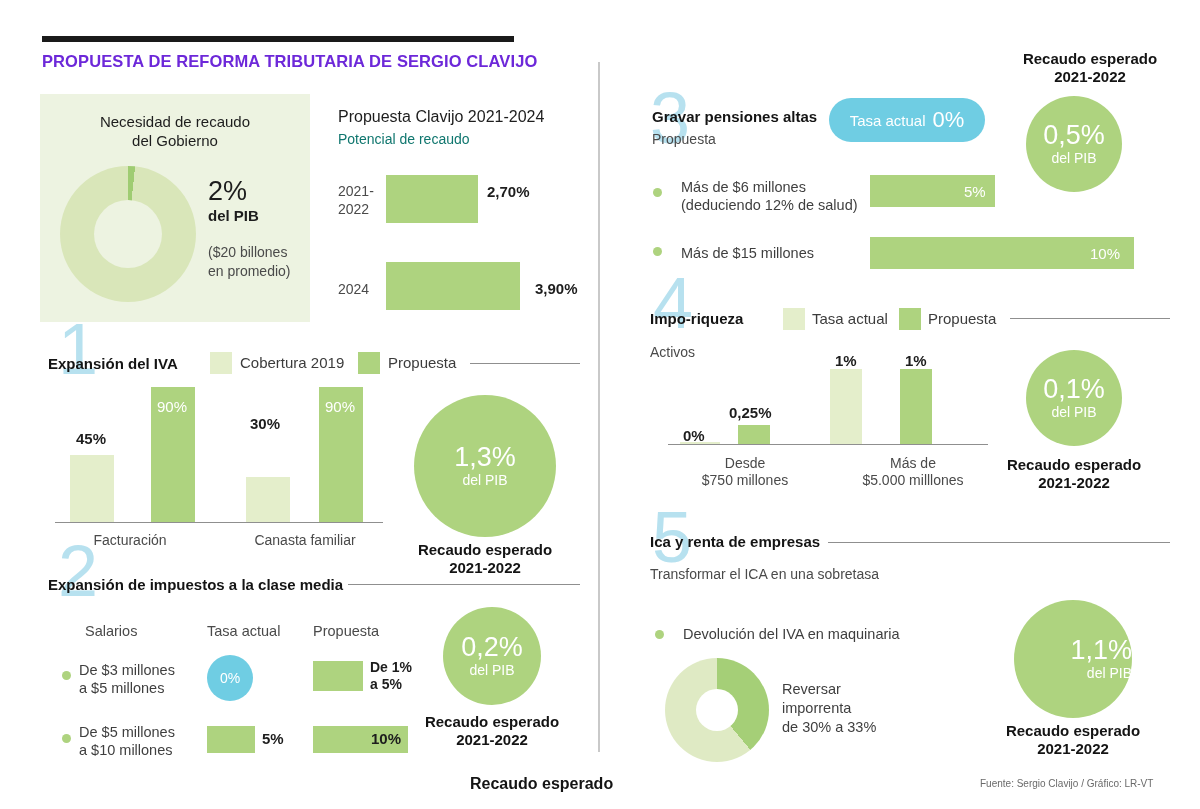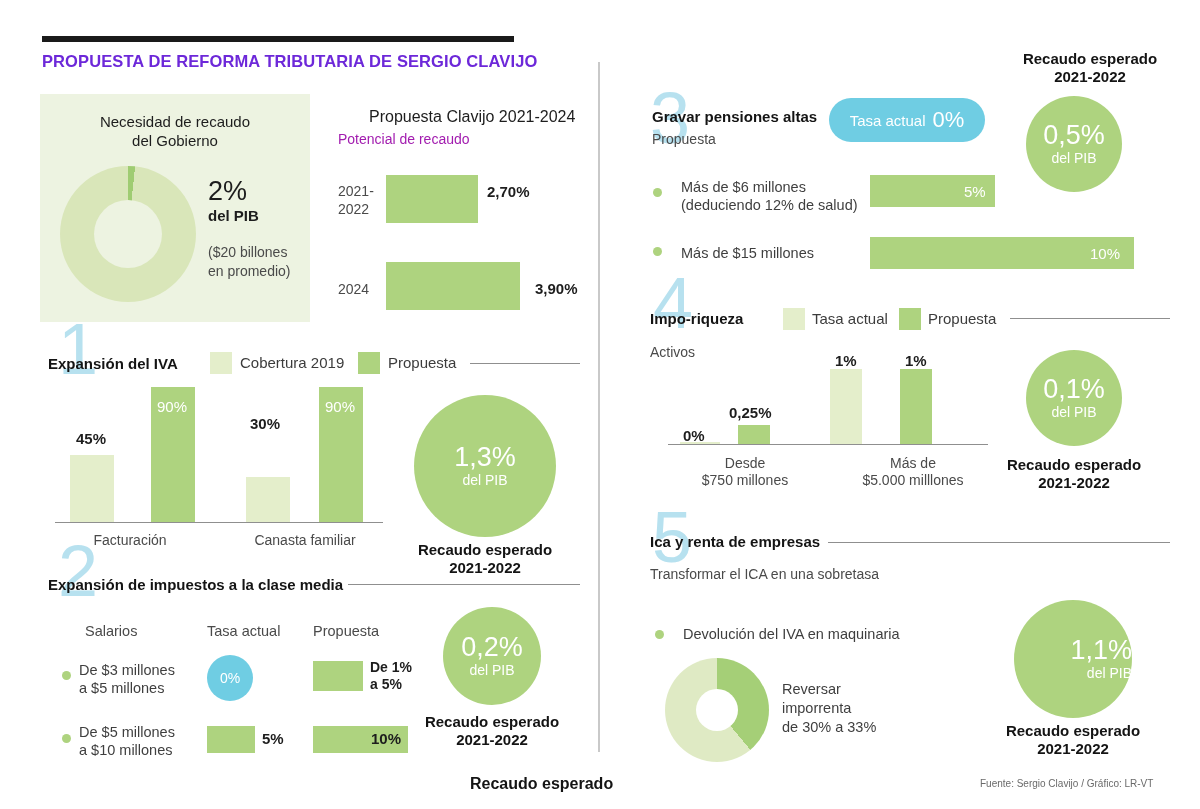--- a/index.html
+++ b/index.html
@@ -25,22 +25,22 @@
   .gov-t1{left:40px;top:112px;width:270px;text-align:center;font-size:15px;color:#1d1d1d;line-height:19px;}
   .donut-wrap{left:60px;top:166px;width:136px;height:136px;}
   .donut-gov{width:136px;height:136px;border-radius:50%;
       background:conic-gradient(#9fcc72 0deg 6deg, #d9e6b9 6deg 360deg);}
   .donut-gov::after{content:"";position:absolute;left:34px;top:34px;width:68px;height:68px;border-radius:50%;background:#edf3e1;}
   .gov-pct{left:208px;top:176px;font-size:27px;color:#1d1d1d;line-height:30px;}
   .gov-pib{left:208px;top:207px;font-size:15px;font-weight:bold;color:#1d1d1d;}
   .gov-note{left:208px;top:243px;font-size:14px;color:#4a4a4a;line-height:19px;}
 
   
-  .cl-t1{left:338px;top:108px;font-size:16px;color:#1d1d1d;margin-left:31px;}
-  .cl-t2{left:338px;top:131px;font-size:14px;color:#a21caf;}
+  .cl-t1{left:338px;top:108px;font-size:16px;color:#1d1d1d;}
+  .cl-t2{left:338px;top:131px;font-size:14px;color:#0f766e;}
   .cl-row-lab{font-size:14px;color:#4a4a4a;line-height:18px;}
   .cl-bar{background:#aed37f;}
   .cl-val{font-size:15px;font-weight:bold;color:#1d1d1d;}
 
   
   .secnum{font-size:72px;color:#b7e1ef;font-weight:normal;line-height:62px;font-family:"Liberation Sans",sans-serif;}
 
   .sec-title{font-size:15px;font-weight:bold;color:#141414;}
   .sec-sub{font-size:14px;color:#4a4a4a;}
   .hr-thin{height:1px;background:#8f8f8f;}

